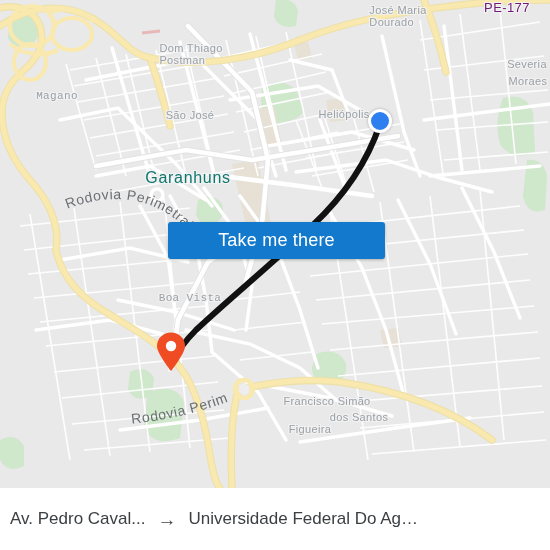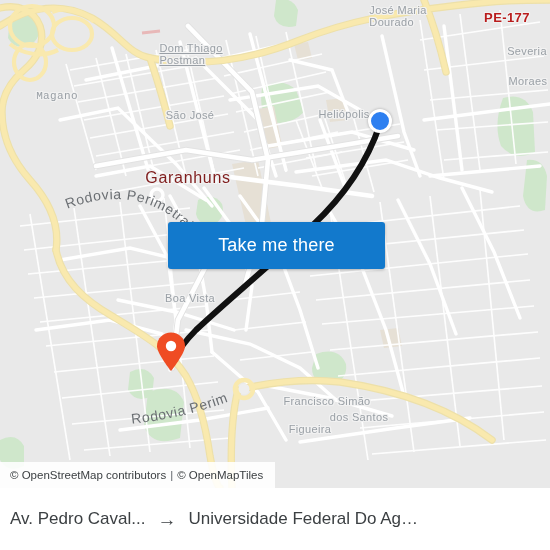--- a/index.html
+++ b/index.html
@@ -48,29 +48,28 @@
     text-align: left;
     line-height: 12px;
     text-shadow:
       -1.2px 0 #f2f2f2, 1.2px 0 #f2f2f2, 0 -1.2px #f2f2f2, 0 1.2px #f2f2f2,
       -1px -1px #f2f2f2, 1px -1px #f2f2f2, -1px 1px #f2f2f2, 1px 1px #f2f2f2;
     pointer-events: none;
     transform: translateX(-50%);
   }
   .place-label.city {
     font-size: 16px;
-    color: #7f1d1d;
+    color: #0f766e;
     letter-spacing: 0.7px;
   }
   .place-label.hwy {
-    color: #b91c1c;
+    color: #701a75;
     font-size: 13px;
-    font-weight: bold;
+    font-weight: normal;
     letter-spacing: 0.4px;
-    margin-top: 10px;
   }
 
   
   #origin-marker {
     position: absolute;
     left: 368px;
     top: 109px;
     width: 24px;
     height: 24px;
     border-radius: 50%;
@@ -86,21 +85,21 @@
     width: 36px;
     height: 40px;
   }
 
   
   #take-me-there {
     position: absolute;
     left: 168px;
     top: 222px;
     width: 217px;
-    height: 47px;
+    height: 37px;
     background: #1279cc;
     border: none;
     border-radius: 3px;
     color: #ffffff;
     font-family: "Liberation Sans", sans-serif;
     font-size: 18px;
     letter-spacing: 0.2px;
     cursor: pointer;
     box-shadow: 0 1px 3px rgba(0,0,0,0.25);
     display: flex;
@@ -399,51 +398,46 @@
         <text>
           <textPath href="#p-perimetral-bot" startOffset="2">Rodovia Perimetral</textPath>
         </text>
       </g>
     </svg>
 
     <div id="place-labels">
         <div class="place-label" style="left: 398px; top: 4px;">José Maria
 Dourado</div>
         <div class="place-label hwy" style="left: 507px; top: 2px;">PE-177</div>
-        <div class="place-label" style="left: 191px; top: 42px; text-decoration: underline;">Dom Thiago
+        <div class="place-label" style="left: 191px; top: 42px;">Dom Thiago
 Postman</div>
-        <div class="place-label" style="left: 527px; top: 45px;">Severia</div>
+        <div class="place-label" style="left: 527px; top: 58px;">Severia</div>
         <div class="place-label" style="left: 528px; top: 75px;">Moraes</div>
         <div class="place-label" style="left: 57px; top: 90px; font-family: Liberation Mono, monospace;">Magano</div>
         <div class="place-label" style="left: 190px; top: 101px; margin-top: 8px;">São José</div>
         <div class="place-label" style="left: 344px; top: 108px;">Heliópolis</div>
         <div class="place-label city" style="left: 188px; top: 172px;">Garanhuns</div>
-        <div class="place-label" style="left: 190px; top: 292px;">Boa Vista</div>
+        <div class="place-label" style="left: 190px; top: 292px; font-family: Liberation Mono, monospace;">Boa Vista</div>
         <div class="place-label" style="left: 327px; top: 395px;">Francisco Simão</div>
         <div class="place-label" style="left: 323px; top: 411px; margin-left: 36px;">dos Santos</div>
         <div class="place-label" style="left: 310px; top: 423px;">Figueira</div>
       </div>
 
     <div id="origin-marker"></div>
 
     <div id="dest-marker">
       <svg width="36" height="40" viewBox="0 0 36 40">
         <path d="M18 39 C18 39 32 21.5 32 14.2 C32 6.4 25.7 0.6 18 0.6
                  C10.3 0.6 4 6.4 4 14.2 C4 21.5 18 39 18 39 Z" fill="#ef4c23"></path>
         <circle cx="18" cy="14" r="5.2" fill="#ffffff"></circle>
       </svg>
     </div>
 
     <button id="take-me-there">Take me there</button>
 
-    <div id="attribution">
-      <span>© OpenStreetMap contributors</span>
-      <span class="sep">|</span>
-      <span>© OpenMapTiles</span>
-    </div>
   </div>
 
   <div id="footer">
     <div id="route-summary">
       <span id="origin-name" class="endpoint">Av. Pedro Caval...</span>
       <span id="route-arrow">→</span>
       <span id="dest-name" class="endpoint">Universidade Federal Do Agrest...</span>
     </div>
   </div>
 </div>

